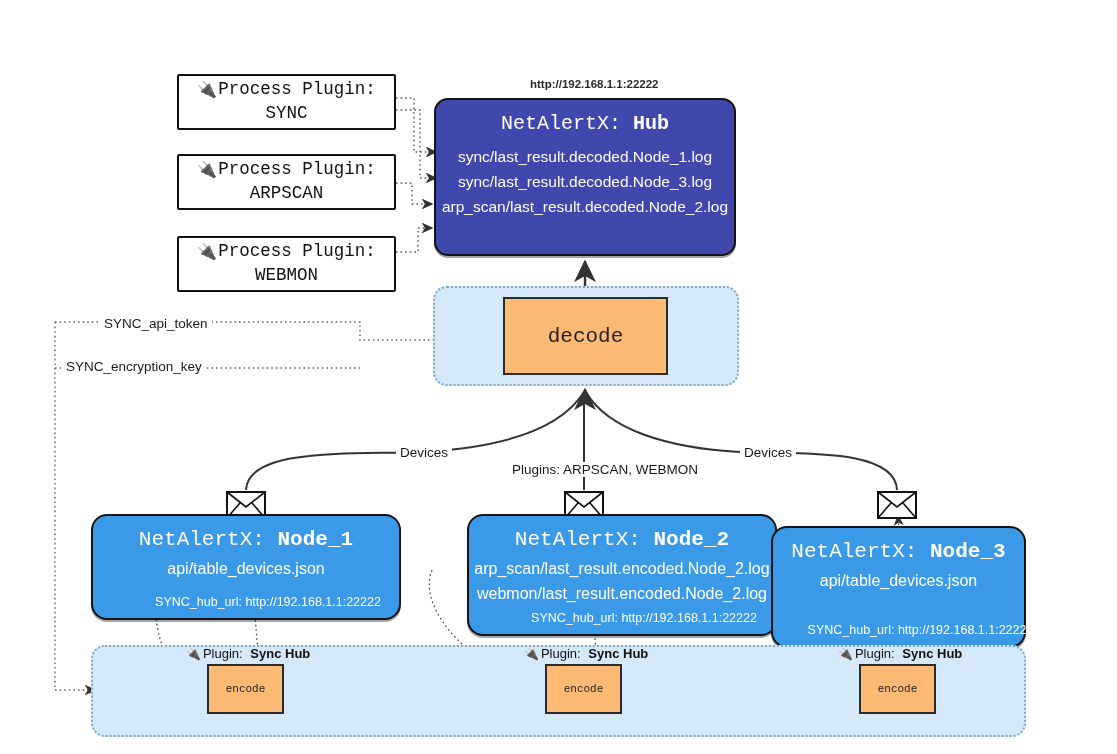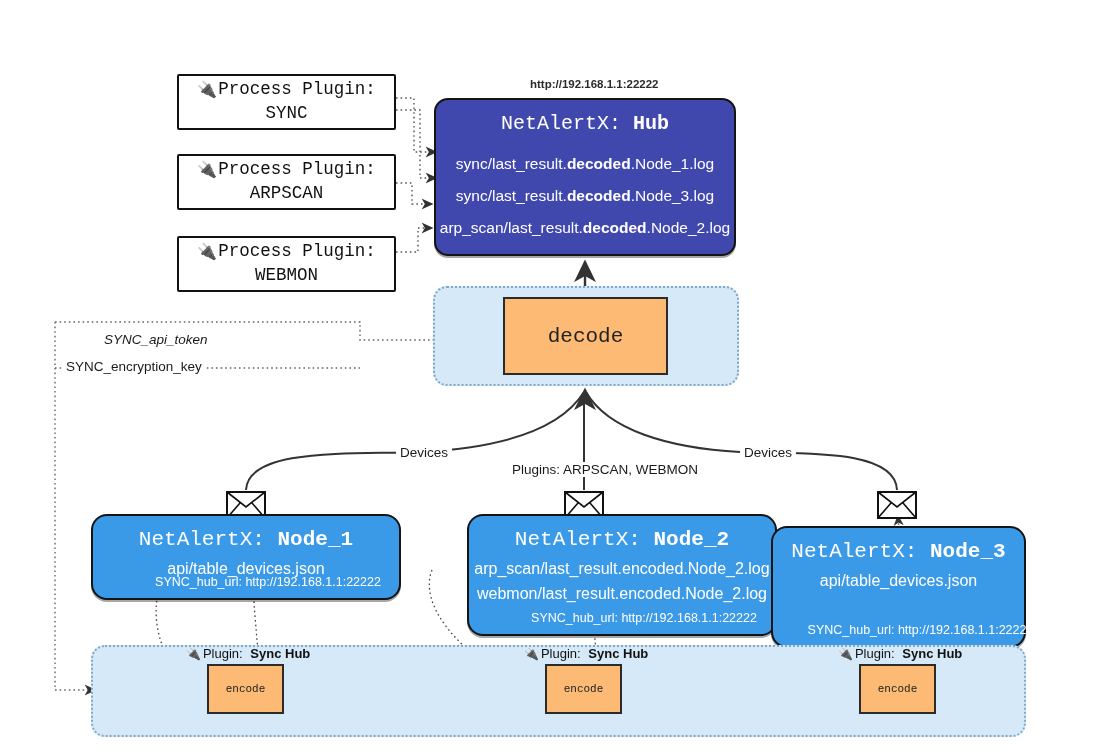--- a/index.html
+++ b/index.html
@@ -40,21 +40,21 @@
   }
   .hub-title{
     font-family:"Liberation Mono","DejaVu Sans Mono",monospace;
     font-size:20px;margin-bottom:9px;white-space:nowrap;
   }
   .hub-title .b{font-weight:bold;}
   .hub-line{
     font-size:15.5px;line-height:1.62;white-space:nowrap;width:100%;
     text-align:center;
   }
-  .hub-line .b{font-weight:bold;}
+  .hub-line .b{font-weight:normal;}
 
   .node-box{
     background:#3b9ae8;border:2.5px solid #141414;border-radius:16px;
     box-shadow:0 2px 0 rgba(0,0,0,.35);
     color:#ffffff;display:flex;flex-direction:column;align-items:center;
     padding-top:12px;
   }
   .node-title{
     font-family:"Liberation Mono","DejaVu Sans Mono",monospace;
     font-size:21px;white-space:nowrap;margin-bottom:6px;
@@ -166,56 +166,56 @@
   <div class="box proc-box" style="left:177px;top:236px;width:219px;height:56px;">
     <div class="l1">
         <span class="plug">🔌</span>
         <span>Process Plugin:</span>
       </div>
     <div>WEBMON</div>
   </div>
 
   <div class="url-label" style="left:530px;top:78px;">http://192.168.1.1:22222</div>
 
-  <div class="box hub-box" style="left:434px;top:98px;width:302px;height:158px;gap:7px;">
+  <div class="box hub-box" style="left:434px;top:98px;width:302px;height:158px;">
     <div class="hub-title">
       <span>NetAlertX:</span>
       <span class="b">Hub</span>
     </div>
     <div class="hub-line"><span>sync/last_result.</span><span class="b">decoded</span><span>.Node_1.log</span></div>
     <div class="hub-line"><span>sync/last_result.</span><span class="b">decoded</span><span>.Node_3.log</span></div>
     <div class="hub-line"><span>arp_scan/last_result.</span><span class="b">decoded</span><span>.Node_2.log</span></div>
   </div>
 
   <div class="box cluster" style="left:433px;top:286px;width:306px;height:100px;"></div>
   <div class="box plain-box decode-box" style="left:503px;top:297px;width:165px;height:78px;">
     <span>decode</span>
   </div>
 
-  <div class="edge-label" style="left:100px;top:332px;font-style:italic;">SYNC_api_token</div>
+  <div class="edge-label" style="left:100px;top:316px;">SYNC_api_token</div>
   <div class="edge-label" style="left:62px;top:359px;">SYNC_encryption_key</div>
 
   <div class="edge-label" style="left:396px;top:445px;">Devices</div>
   <div class="edge-label" style="left:740px;top:445px;">Devices</div>
   <div class="edge-label" style="left:508px;top:462px;">Plugins: ARPSCAN, WEBMON</div>
 
   <svg class="envelope" style="left:226px;top:491px;" viewBox="0 0 40 28">
     <rect x="1" y="1" width="38" height="26" fill="#fff" stroke="#111" stroke-width="2"></rect>
     <path d="M1,1 L20,16 L39,1 M1,27 L14,12 M39,27 L26,12" fill="none" stroke="#111" stroke-width="1.6"></path>
   </svg>
   <svg class="envelope" style="left:564px;top:491px;" viewBox="0 0 40 28">
     <rect x="1" y="1" width="38" height="26" fill="#fff" stroke="#111" stroke-width="2"></rect>
     <path d="M1,1 L20,16 L39,1 M1,27 L14,12 M39,27 L26,12" fill="none" stroke="#111" stroke-width="1.6"></path>
   </svg>
   <svg class="envelope" style="left:877px;top:491px;" viewBox="0 0 40 28">
     <rect x="1" y="1" width="38" height="26" fill="#fff" stroke="#111" stroke-width="2"></rect>
     <path d="M1,1 L20,16 L39,1 M1,27 L14,12 M39,27 L26,12" fill="none" stroke="#111" stroke-width="1.6"></path>
   </svg>
 
-  <div class="box node-box" style="left:91px;top:514px;width:310px;height:86px;position:absolute;">
+  <div class="box node-box" style="left:91px;top:514px;width:310px;height:106px;position:absolute;">
     <div class="node-title">
       <span>NetAlertX:</span>
       <span class="b">Node_1</span>
     </div>
     <div class="node-line">api/table_devices.json</div>
     <div class="node-foot">SYNC_hub_url: http://192.168.1.1:22222</div>
   </div>
 
   <div class="box node-box" style="left:431px;top:514px;width:310px;height:122px;position:absolute;margin-left:36px;">
     <div class="node-title">

